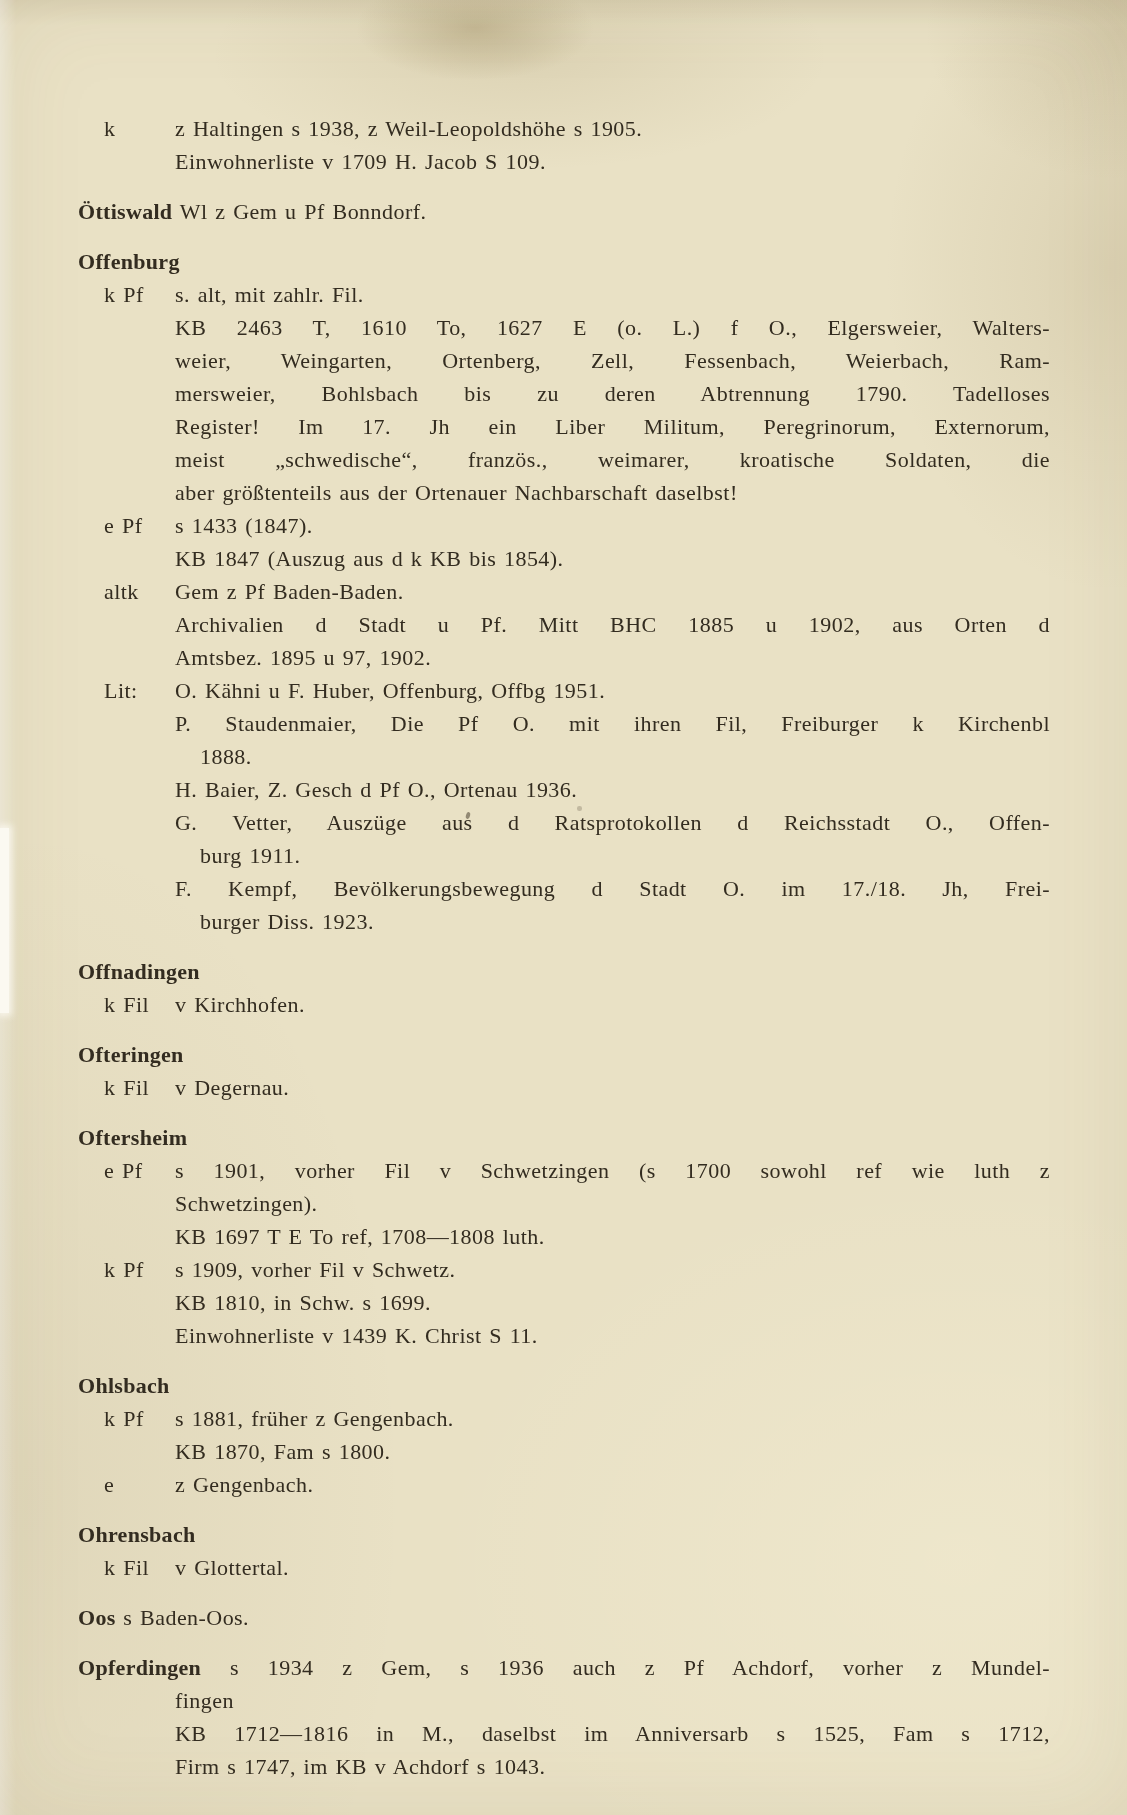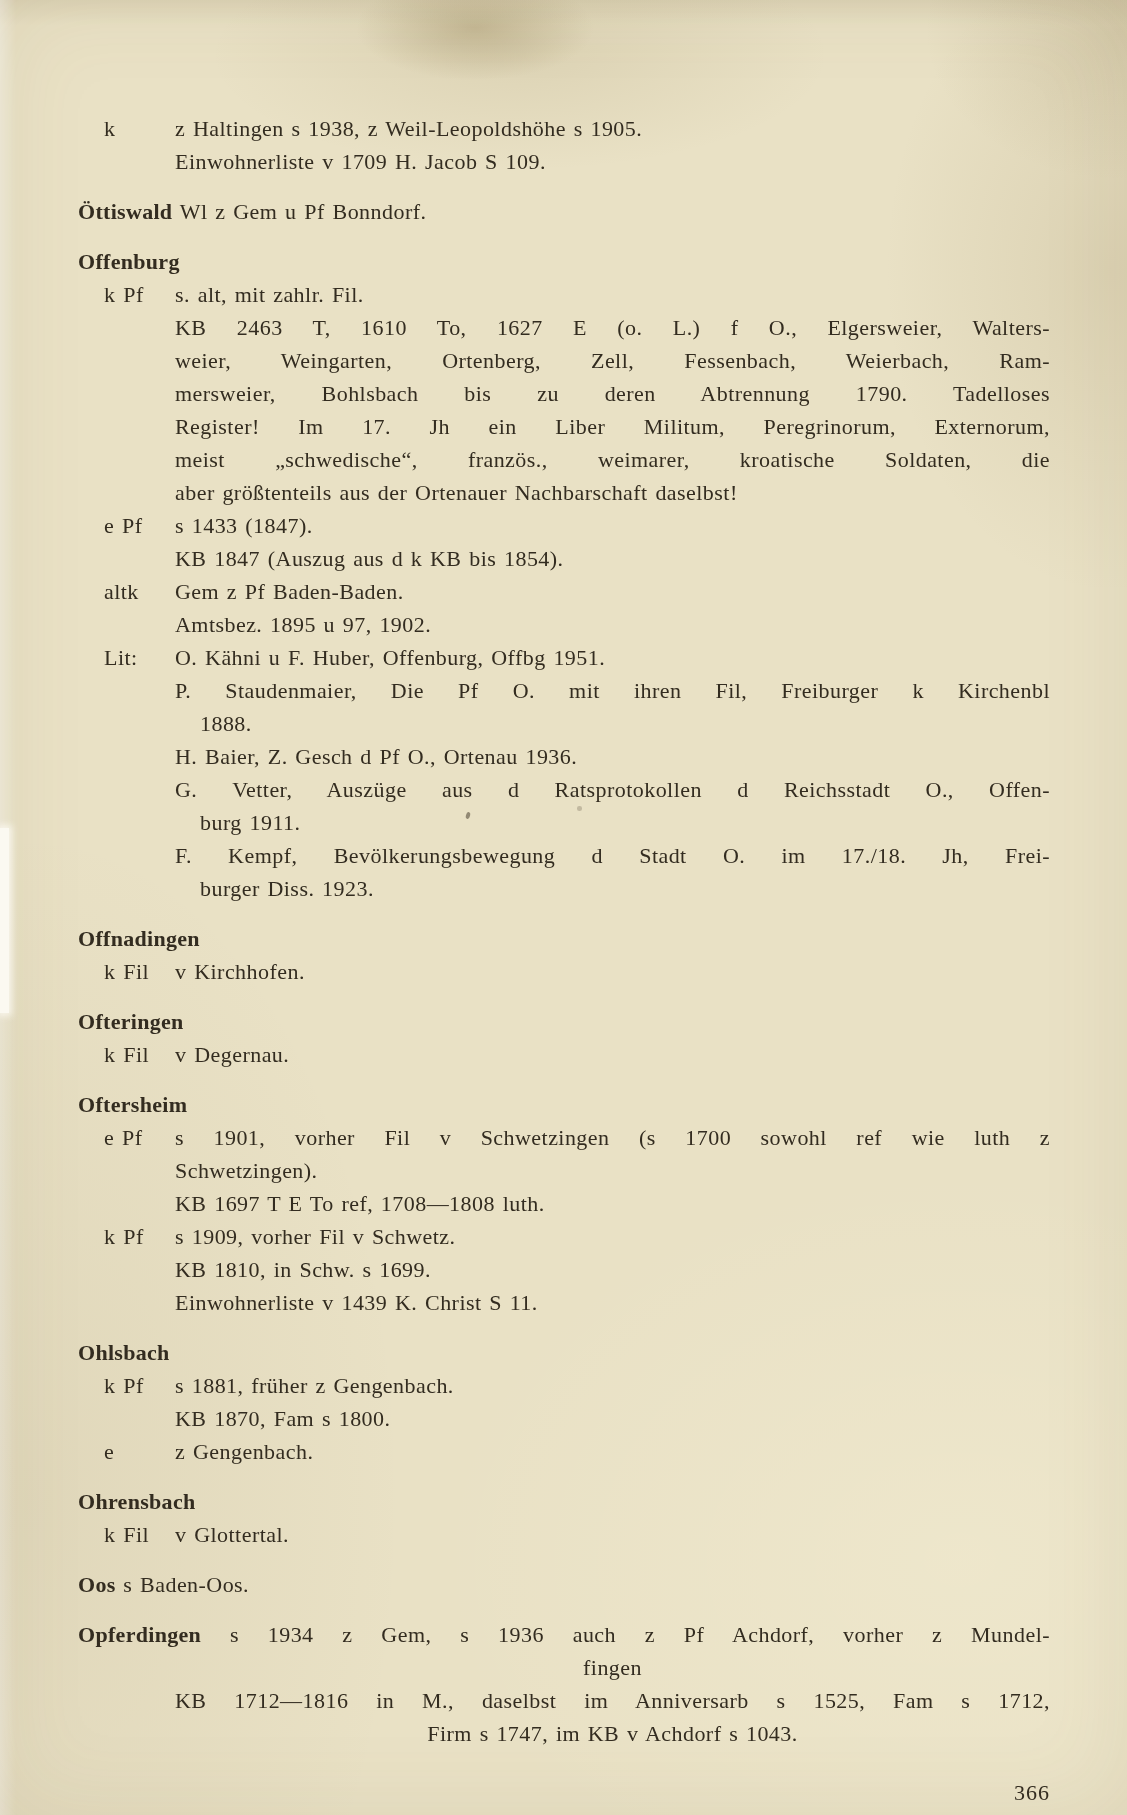--- a/index.html
+++ b/index.html
@@ -51,21 +51,21 @@
     word-spacing: 1.8px;
   }
 
   .row { display: flex; align-items: flex-start; }
   .lbl { flex: 0 0 97px; padding-left: 26px; }
   .bdy { flex: 1 1 auto; min-width: 0; }
 
   .line { text-align: left; }
   .full { text-align: justify; text-align-last: justify; }
   .indent { padding-left: 25px; }
-  .cont { margin-left: 97px; text-align: center; }
+  .cont { margin-left: 97px; }
 
   .hw { font-weight: bold; letter-spacing: 0.3px; }
 
   .entry { margin-top: 17px; }
 
   .pagenum {
     margin-top: 26px;
     text-align: right;
     letter-spacing: 1px;
   }
@@ -114,20 +114,21 @@
         <div class="bdy">
           <div class="line">s 1433 (1847).</div>
           <div class="line">KB 1847 (Auszug aus d k KB bis 1854).</div>
         </div>
       </div>
 
       <div class="row">
         <div class="lbl">altk</div>
         <div class="bdy">
           <div class="line">Gem z Pf Baden-Baden.</div>
+          <div class="line full">Archivalien d Stadt u Pf. Mitt BHC 1885 u 1902, aus Orten d</div>
           <div class="line">Amtsbez. 1895 u 97, 1902.</div>
         </div>
       </div>
 
       <div class="row">
         <div class="lbl">Lit:</div>
         <div class="bdy">
           <div class="line">O. Kähni u F. Huber, Offenburg, Offbg 1951.</div>
           <div class="line full">P. Staudenmaier, Die Pf O. mit ihren Fil, Freiburger k Kirchenbl</div>
           <div class="line indent">1888.</div>

